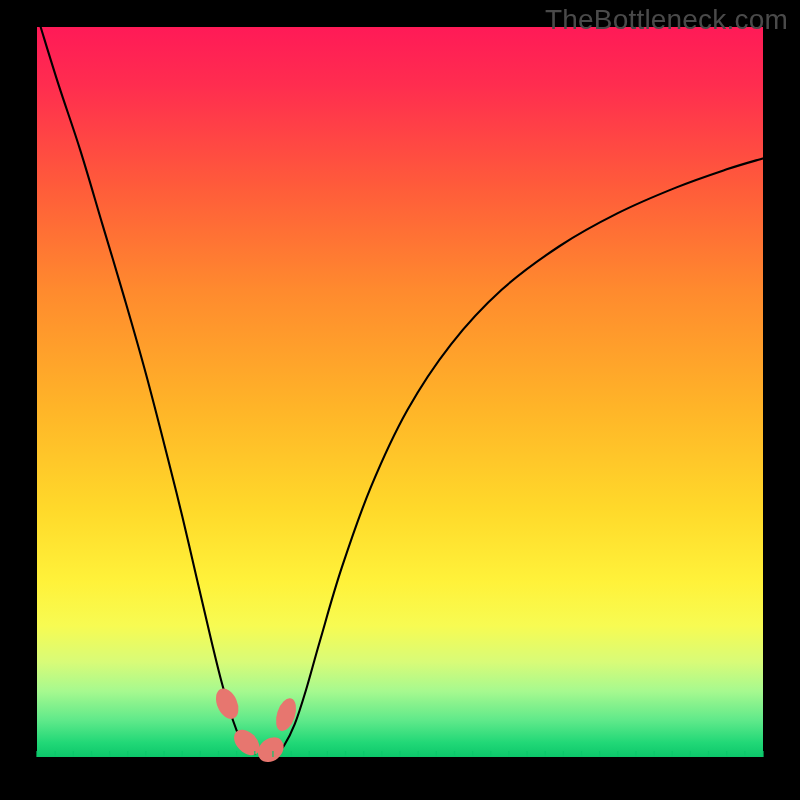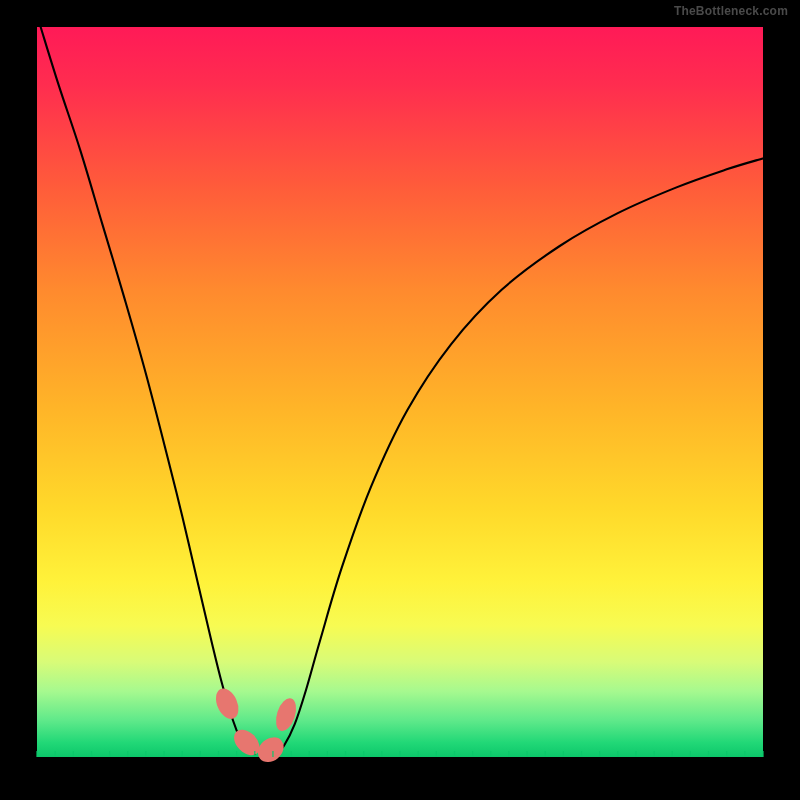--- a/index.html
+++ b/index.html
@@ -33,22 +33,22 @@
       #d8fb78 87%,
       #a6f98f 91%,
       #5fe98a 95%,
       #22d877 98%,
       #0cc76a 100%
     );
   }
   #credit {
     position: absolute;
     color: #4a4a4a;
-    font-size: 12px;
-    font-weight: 700;
+    font-size: 28px;
+    font-weight: 400;
     letter-spacing: 0.2px;
   }
   svg {
     position: absolute;
     left: 0;
     top: 0;
   }
   .curve {
     fill: none;
     stroke: #000;

